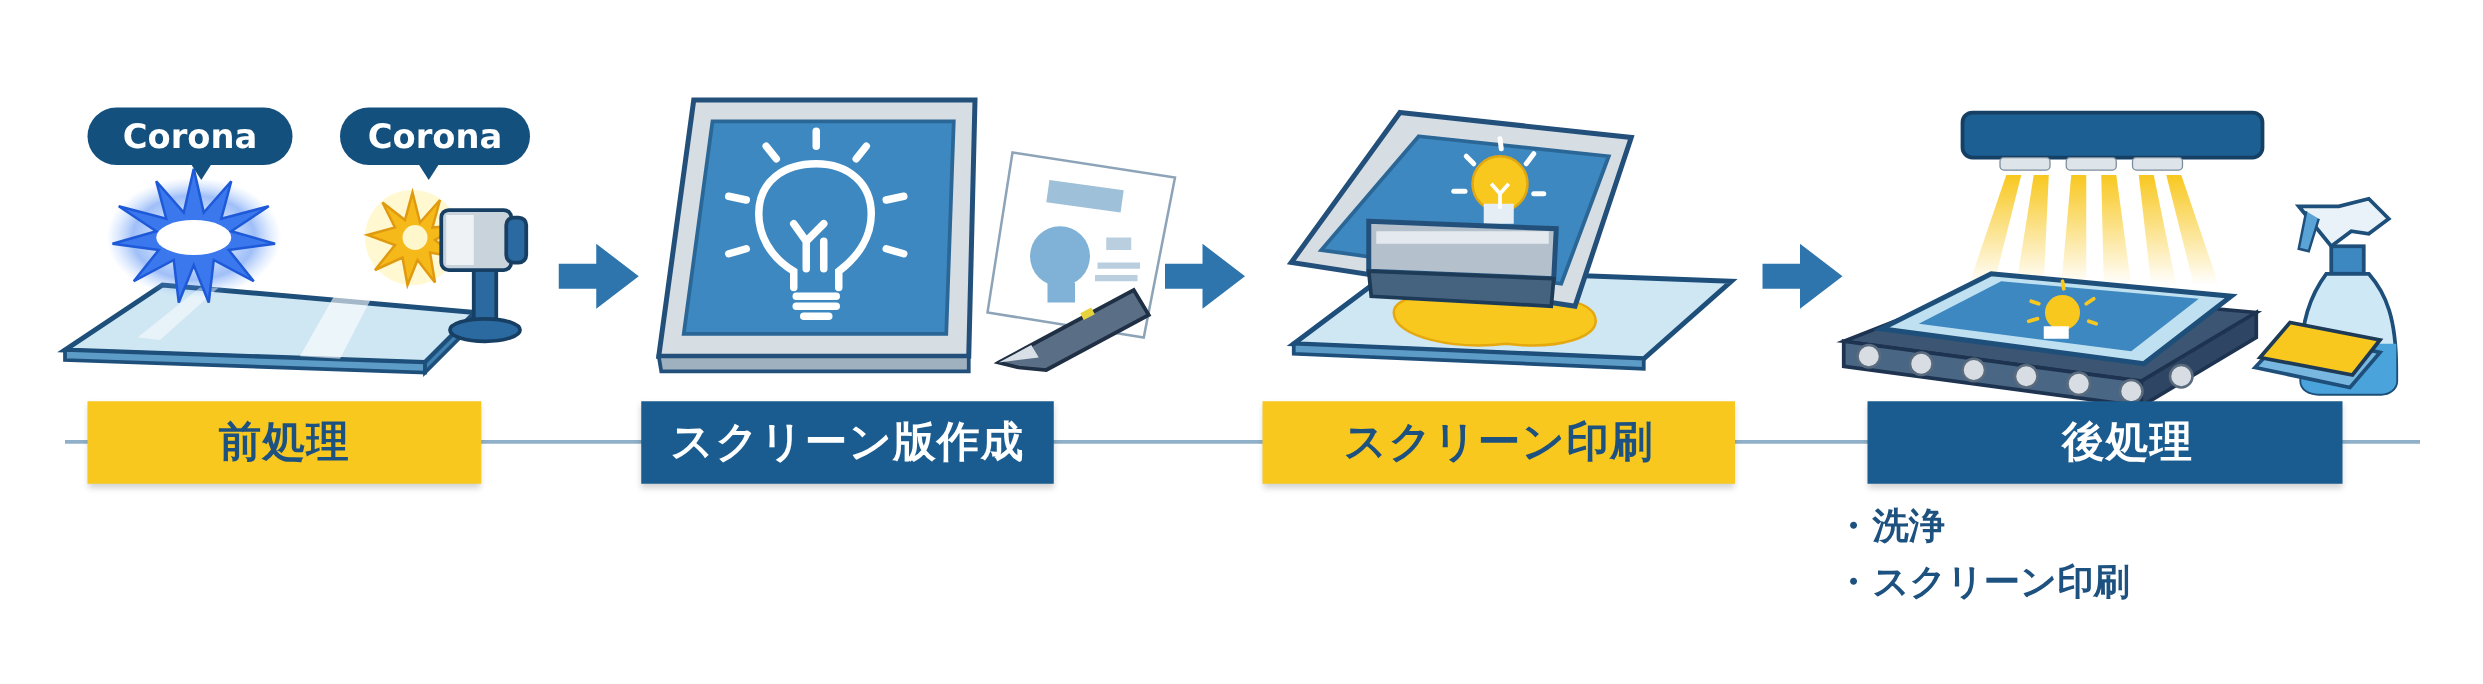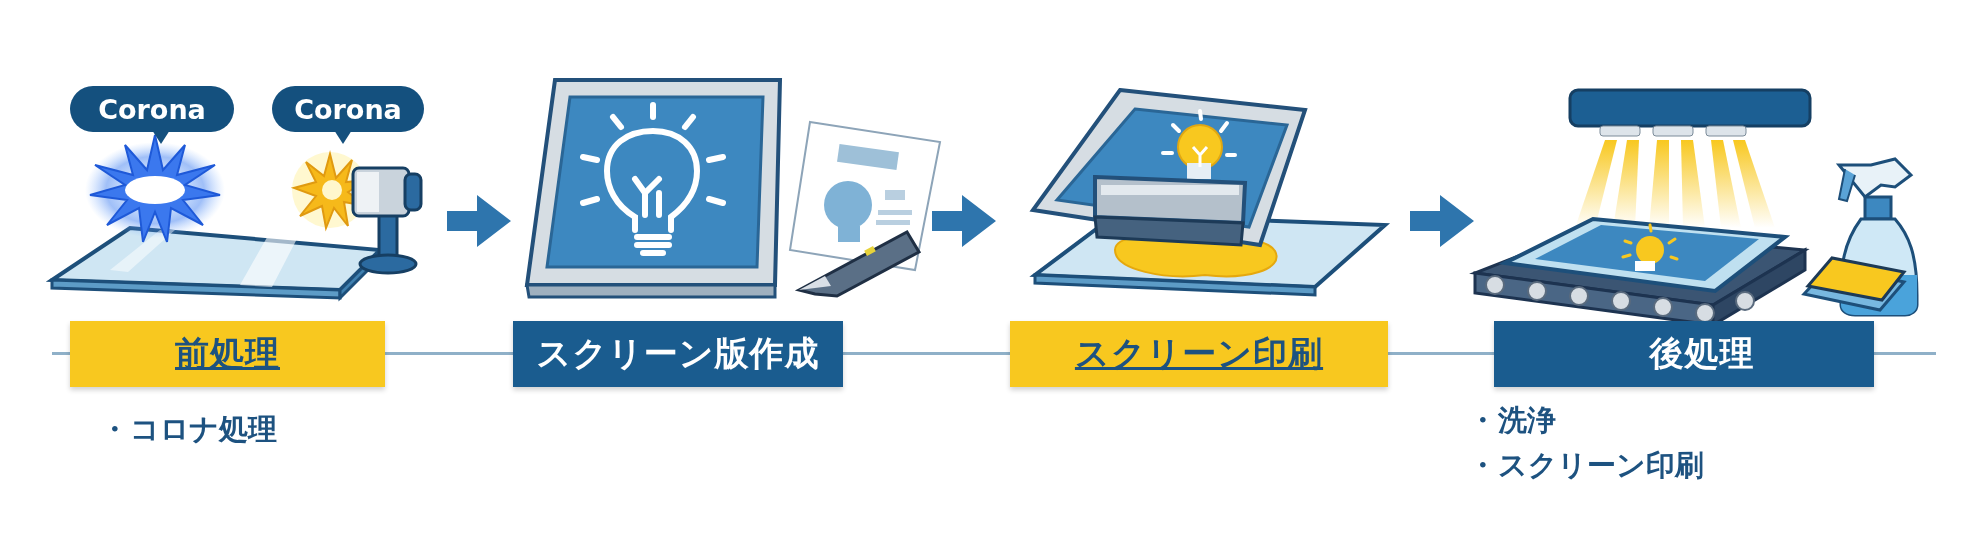--- a/index.html
+++ b/index.html
@@ -1,21 +1,21 @@
 <!DOCTYPE html>
 <html><head>
 <meta charset="utf-8">
 <style>
   html, body { margin: 0; padding: 0; background: #ffffff; }
   body { width: 1986px; height: 547px; position: relative; overflow: hidden;
          font-family: "DejaVu Sans", "Liberation Sans", sans-serif; }
   .timeline { position: absolute; left: 52px; top: 352px; width: 1884px; height: 3px; background: #8fb0c8; }
   .stage-label { position: absolute; top: 321px; height: 66px; display: flex; align-items: center; justify-content: center;
                  font-weight: bold; font-size: 34px; box-shadow: 0 3px 5px rgba(0,0,0,0.18); letter-spacing: 1px; }
-  .yellow { background: #f8c81f; color: #1d5280; text-decoration: underline; }
+  .yellow { background: #f8c81f; color: #1d5280; }
   .blue { background: #1a5c8f; color: #ffffff; }
   .bullets { position: absolute; list-style: none; margin: 0; padding: 0; color: #1d5280; font-weight: bold; font-size: 29px; }
   .bullets li { height: 45px; line-height: 45px; white-space: nowrap; }
   .bullets li .dot { display: inline-block; width: 30px; }
   .arrow { position: absolute; width: 64px; height: 52px; }
   .bubble { position: absolute; height: 46px; border-radius: 23px; background: #14507e; color: #fff;
             font-size: 27px; font-weight: bold; display: flex; align-items: center; justify-content: center; }
   .bubble .tail { position: absolute; bottom: -12px; width: 0; height: 0;
                   border-left: 9px solid transparent; border-right: 9px solid transparent; border-top: 14px solid #14507e; }
   svg { position: absolute; overflow: visible; }
@@ -222,18 +222,17 @@
   <span>スクリーン版作成</span>
 </div>
 <div class="stage-label yellow" style="left:1010px; width:378px;">
   <span>スクリーン印刷</span>
 </div>
 <div class="stage-label blue" style="left:1494px; width:344px;padding-left:36px;">
   <span>後処理</span>
 </div>
 
 <ul class="bullets" style="left:100px; top:407px;">
-  <li><span class="dot">・</span><span>コロナ処理</span></li>
 </ul>
 <ul class="bullets" style="left:1468px; top:398px;">
   <li><span class="dot">・</span><span>洗浄</span></li>
   <li><span class="dot">・</span><span>スクリーン印刷</span></li>
 </ul>
 
 </body></html>

